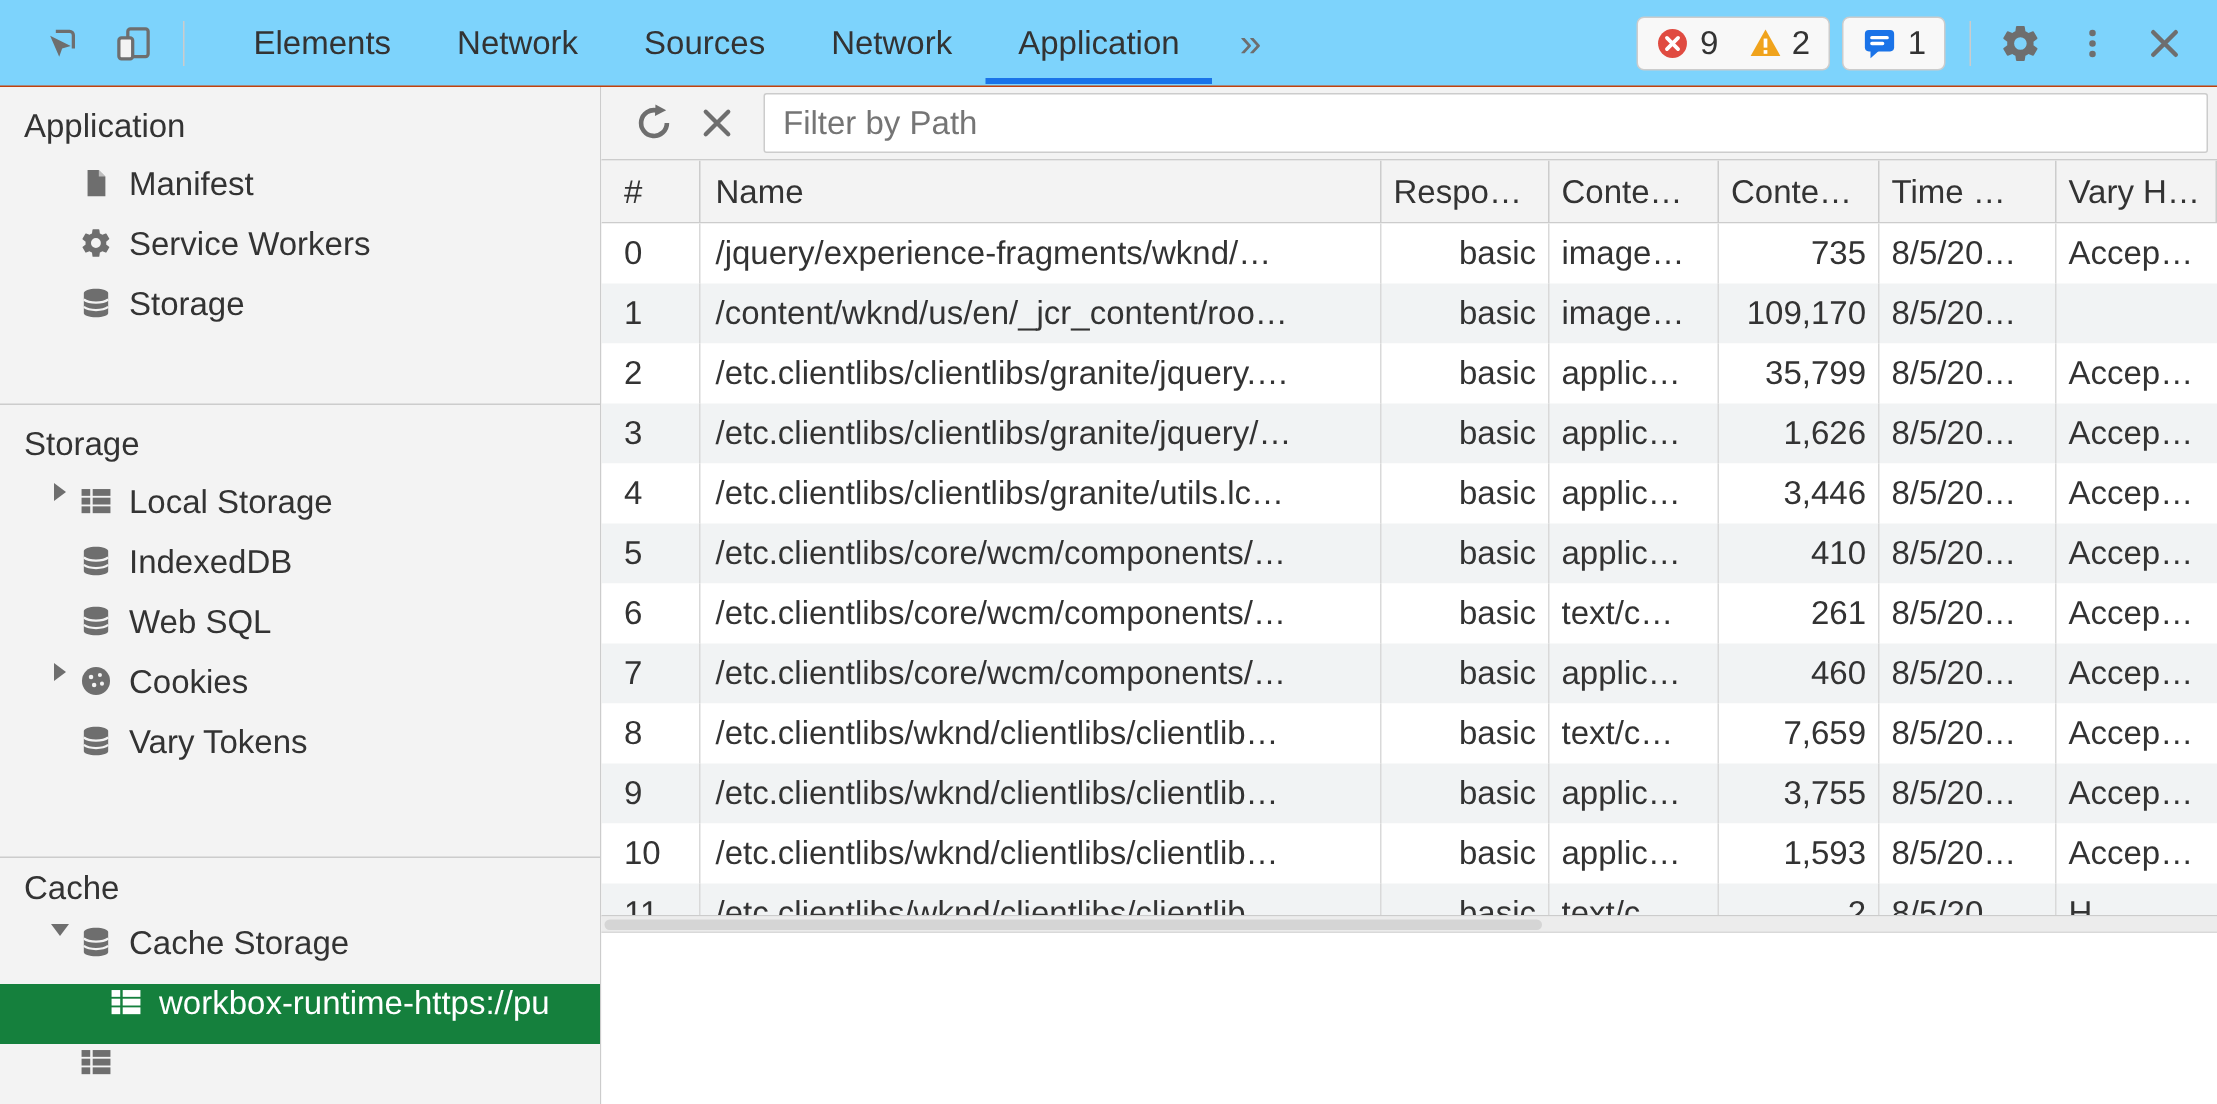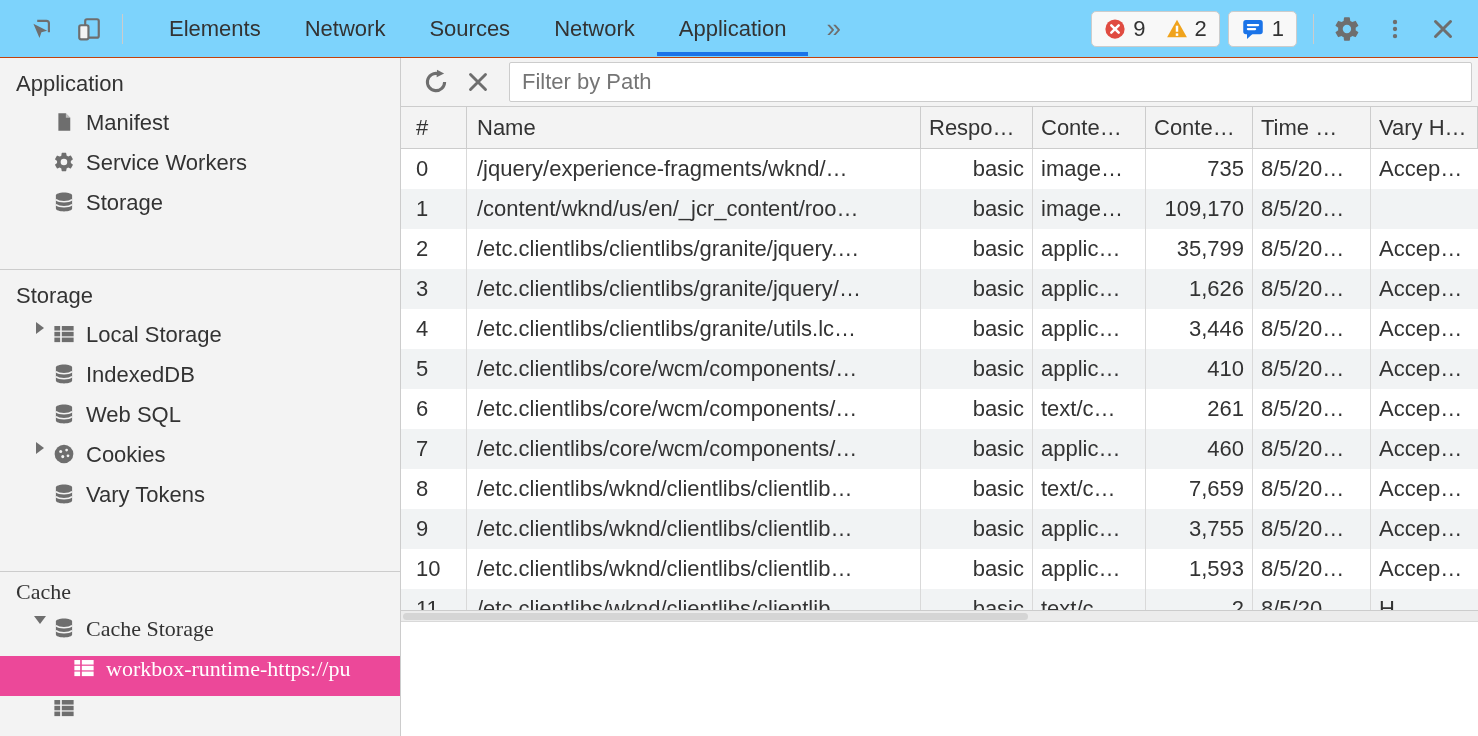--- a/index.html
+++ b/index.html
@@ -34,28 +34,28 @@
 
   
   .split { flex:1; display:flex; min-height:0; }
 
   
   .sidebar { width:401px; flex:0 0 401px; background:#f3f3f3; border-right:1px solid #ccc;
     display:flex; flex-direction:column; overflow:hidden; }
   .side-section { padding-top:14px; }
   .side-section:nth-child(1) { height:215px; border-bottom:1px solid #ccc; }
   .side-section:nth-child(2) { height:307px; border-bottom:1px solid #ccc; }
-  .side-section:nth-child(3) { flex:1; padding-top:8px;font-family:Liberation Serif, serif; }
+  .side-section:nth-child(3) { flex:1; padding-top:8px; }
   .side-title { margin:0 0 14px 16px; line-height:24px; color:#333; }
   .side-section:nth-child(3) .side-title { margin-bottom:12px; }
   .side-item { height:40px; display:flex; align-items:flex-start; padding-left:28px; cursor:pointer; color:#333; }
   .side-item .icon { width:24px; height:24px; display:inline-flex; align-items:center; justify-content:center;
     color:#6e6e6e; margin-right:10px; flex:0 0 24px; }
   .side-item.child { padding-left:48px; }
-  .side-item.selected { background:#ec4899; color:#fff; }
+  .side-item.selected { background:#15803d; color:#fff; }
   .side-item.selected .icon { color:#fff; }
   .side-label { white-space:nowrap; }
   .arrow { width:24px; flex:0 0 24px; display:inline-flex; justify-content:center; align-items:center; }
   .arrow.right::before { content:""; border-left:8px solid #6e6e6e; border-top:6px solid transparent; border-bottom:6px solid transparent; }
   .arrow.down::before { content:""; border-top:8px solid #6e6e6e; border-left:6px solid transparent; border-right:6px solid transparent; }
 
   
   .main { flex:1; display:flex; flex-direction:column; min-width:0; background:#fff; }
   .filter-bar { height:49px; flex:0 0 49px; background:#f3f3f3; border-bottom:1px solid #ccc;
     display:flex; align-items:center; padding:0 4px 0 14px; }

